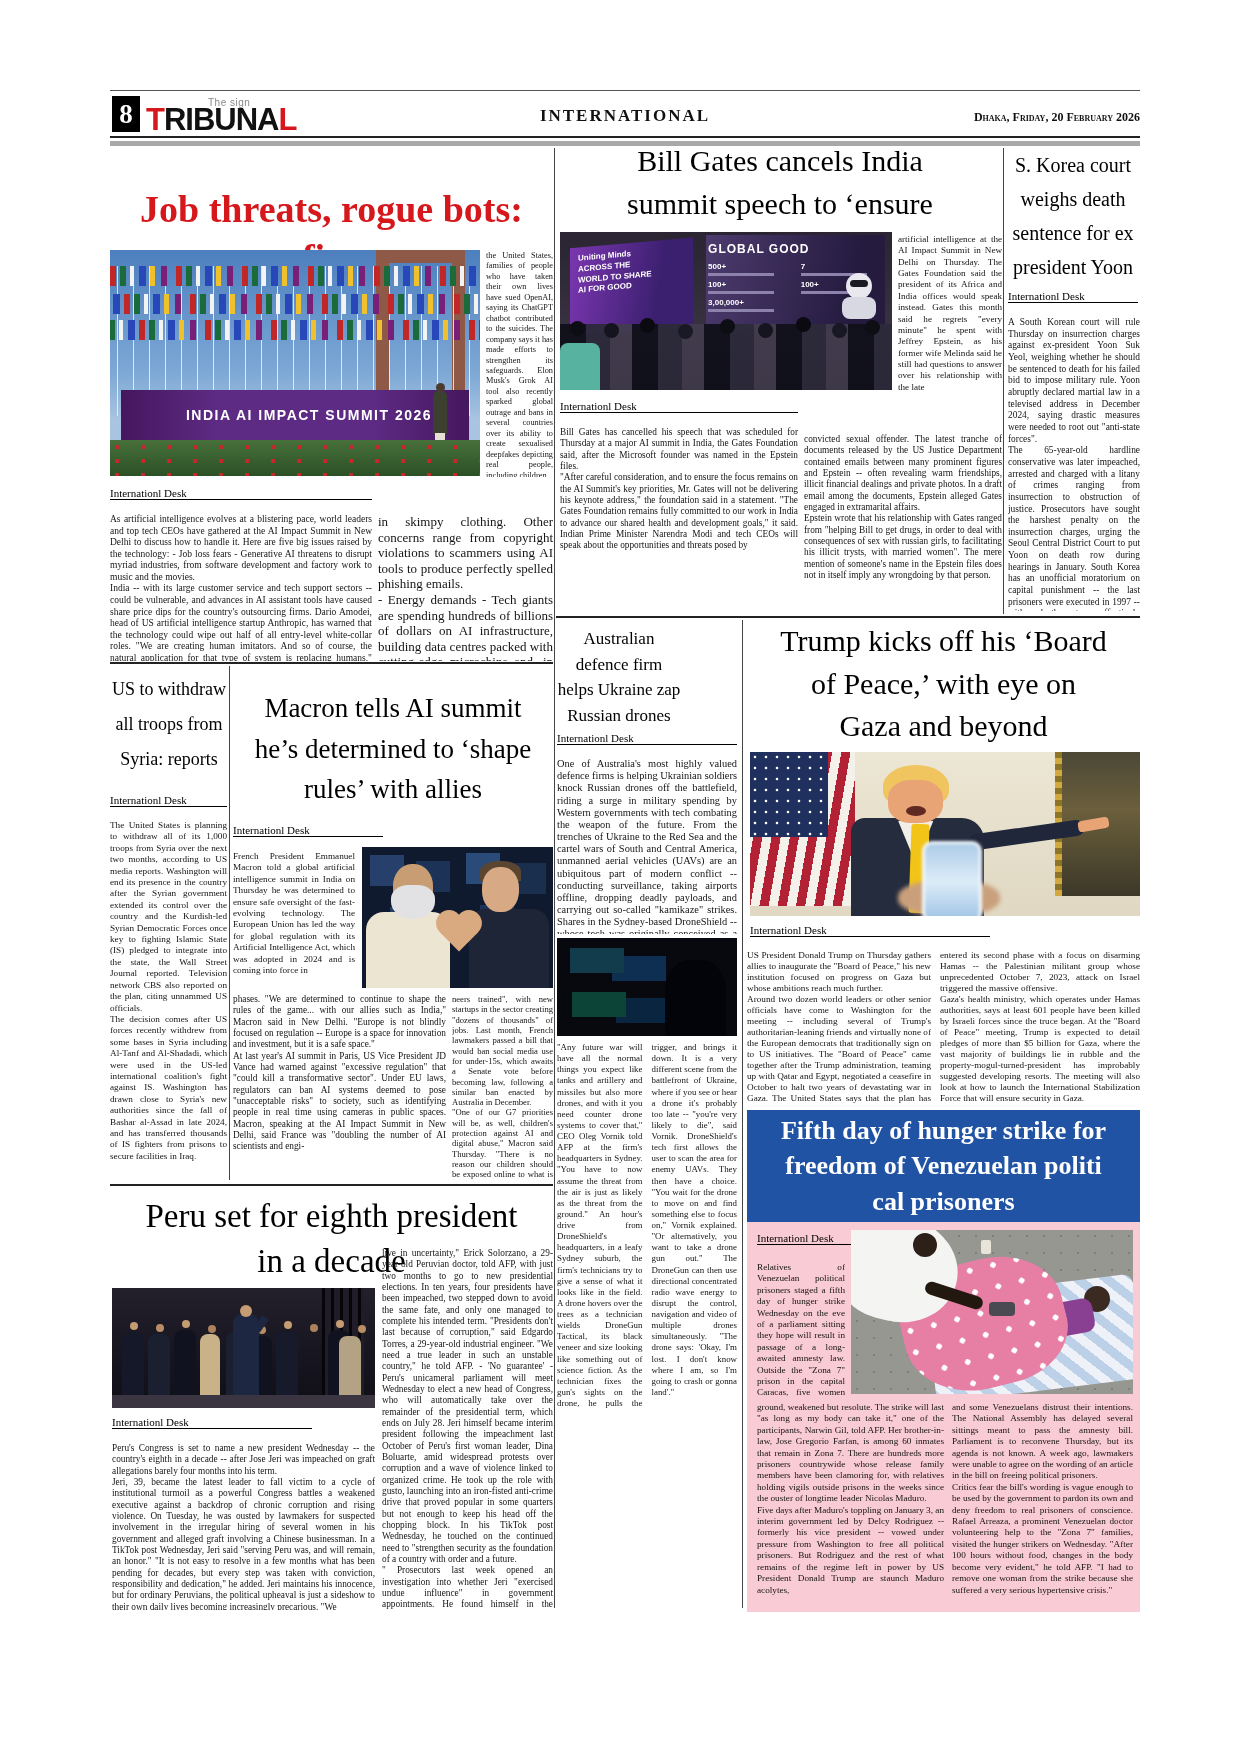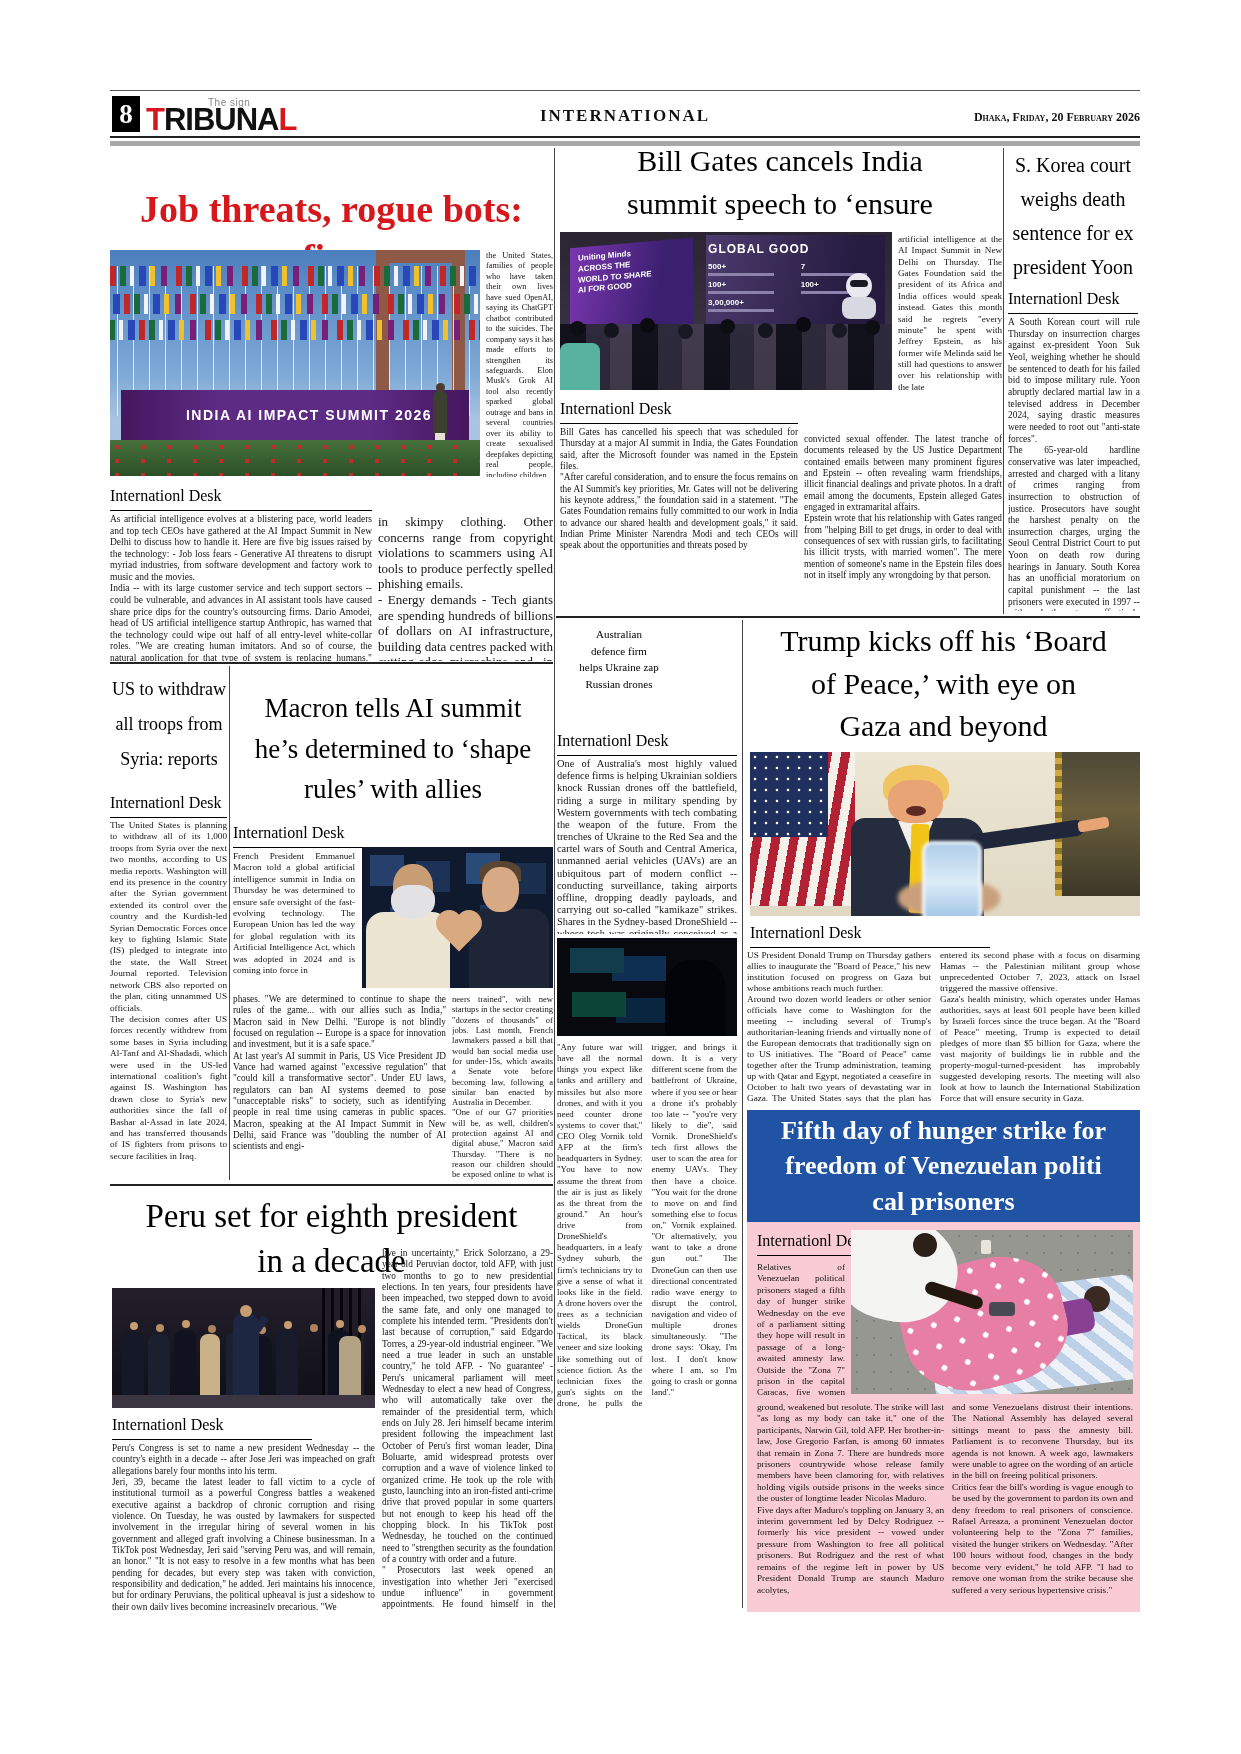--- a/index.html
+++ b/index.html
@@ -1,21 +1,21 @@
 <!DOCTYPE html>
 <html><head>
 <meta charset="utf-8">
 <style>
   html,body{margin:0;padding:0;background:#e9e9e9;}
   #page{position:relative;width:1241px;height:1754px;background:#ffffff;margin:0 auto;overflow:hidden;
         font-family:"Liberation Serif",serif;color:#111;}
   .abs{position:absolute;}
   .pre{white-space:pre-line;}
   .jtext{font-family:"Liberation Serif",serif;text-align:justify;color:#141414;overflow:hidden;}
-  .byline{font-family:"Liberation Serif",serif;font-size:16px;color:#000;border-bottom:1.6px solid #000;padding-bottom:5px;}
+  .byline{font-family:"Liberation Serif",serif;font-size:11px;color:#000;border-bottom:1.6px solid #000;}
   .hl{font-family:"Liberation Serif",serif;text-align:center;color:#000;font-weight:400;}
   .vrule{position:absolute;width:1px;background:#444;}
   .hrule{position:absolute;height:1.5px;background:#222;}
   .ph{position:absolute;overflow:hidden;background:#888;}
 
   
   #pagenum{background:#000;color:#fff;font-family:"Liberation Serif",serif;font-weight:700;
            font-size:27px;text-align:center;line-height:36px;}
   #thedaily{font-family:"Liberation Sans",sans-serif;font-size:10px;color:#888;letter-spacing:.5px;}
   #logoword{font-family:"Liberation Sans",sans-serif;font-weight:700;font-size:31px;letter-spacing:-1px;color:#111;}
@@ -258,21 +258,21 @@
     <div class="macbody"></div>
     <div class="machair"></div>
     <div class="machead"></div>
     <div class="heart"></div>
   </div>
   <div class="abs jtext pre" style="left:233px;top:994px;width:213px;height:186px;font-size:9.3px;line-height:1.22;">phases. "We are determined to continue to shape the rules of the game... with our allies such as India," Macron said in New Delhi. "Europe is not blindly focused on regulation -- Europe is a space for innovation and investment, but it is a safe space."
 At last year's AI summit in Paris, US Vice President JD Vance had warned against "excessive regulation" that "could kill a transformative sector". Under EU laws, regulators can ban AI systems deemed to pose "unacceptable risks" to society, such as identifying people in real time using cameras in public spaces. Macron, speaking at the AI Impact Summit in New Delhi, said France was "doubling the number of AI scientists and engi-</div>
   <div class="abs jtext pre" style="left:452px;top:994px;width:101px;height:186px;font-size:8.6px;line-height:1.2;">neers trained", with new startups in the sector creating "dozens of thousands" of jobs. Last month, French lawmakers passed a bill that would ban social media use for under-15s, which awaits a Senate vote before becoming law, following a similar ban enacted by Australia in December.
 "One of our G7 priorities will be, as well, children's protection against AI and digital abuse," Macron said Thursday. "There is no reason our children should be exposed online to what is legally forbidden in the real world," he said. France is "committed here in this journey" with several European countries, Macron said, adding that he knows India "will join this club".</div>
 
-  <div class="abs hl pre" style="left:556px;top:626px;width:126px;font-size:11px;line-height:1.5;">Australian
+  <div class="abs hl pre" style="left:556px;top:626px;width:126px;font-size:17px;line-height:1.5;">Australian
 defence firm
 helps Ukraine zap
 Russian drones</div>
   <div class="abs byline" style="left:557px;top:732px;width:180px;">Internationl Desk</div>
   <div class="abs jtext pre" style="left:557px;top:758px;width:180px;height:176px;font-size:10.4px;line-height:1.17;">One of Australia's most highly valued defence firms is helping Ukrainian soldiers knock Russian drones off the battlefield, riding a surge in military spending by Western governments with tech combating the weapon of the future. From the trenches of Ukraine to the Red Sea and the cartel wars of South and Central America, unmanned aerial vehicles (UAVs) are an ubiquitous part of modern conflict -- conducting surveillance, taking airports offline, dropping deadly payloads, and carrying out so-called "kamikaze" strikes. Shares in the Sydney-based DroneShield -- whose tech was originally conceived as a high-tech mosquito swatter -- soared over 300 percent in the last year on hopes that it is uniquely positioned to profit from the wars of the 21st century.</div>
   <div class="ph" style="left:557px;top:938px;width:180px;height:98px;">
     <div class="dark"></div>
     <div class="dscr"></div>
     <div class="dperson"></div>
   </div>

